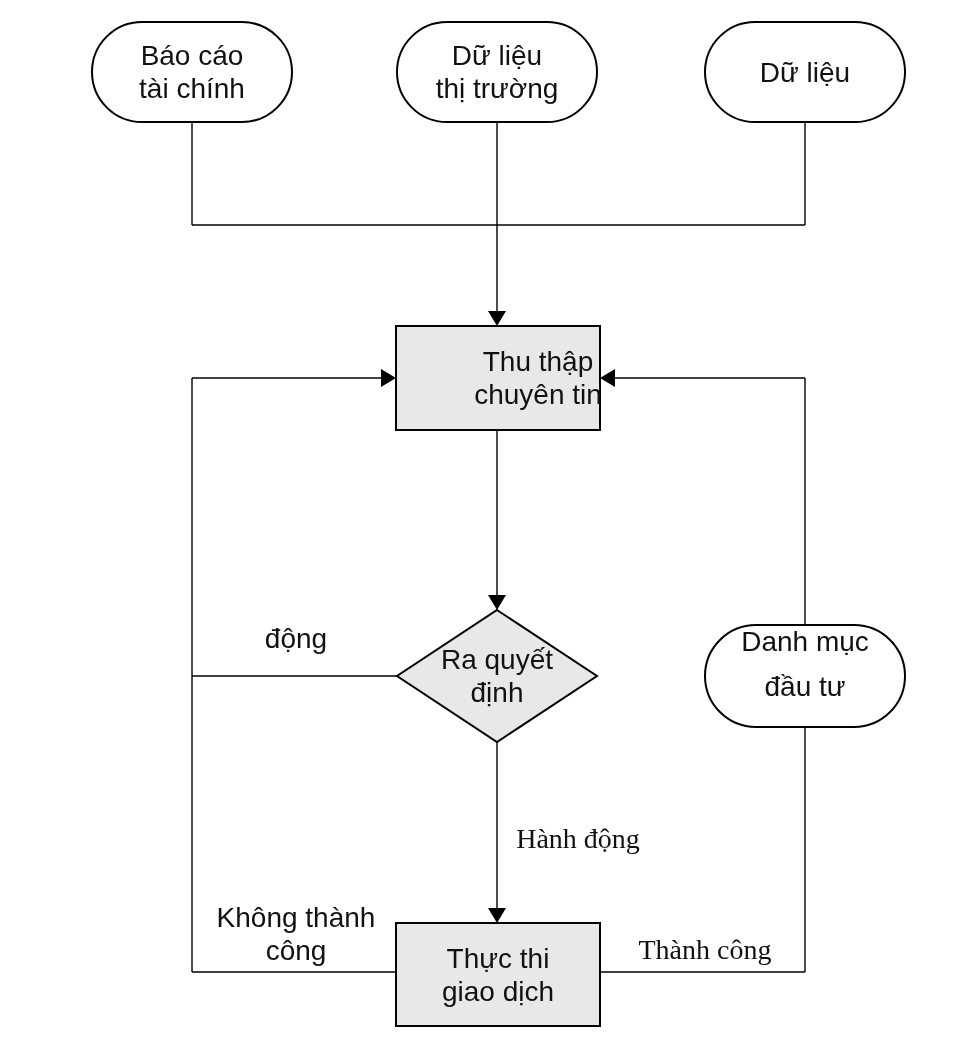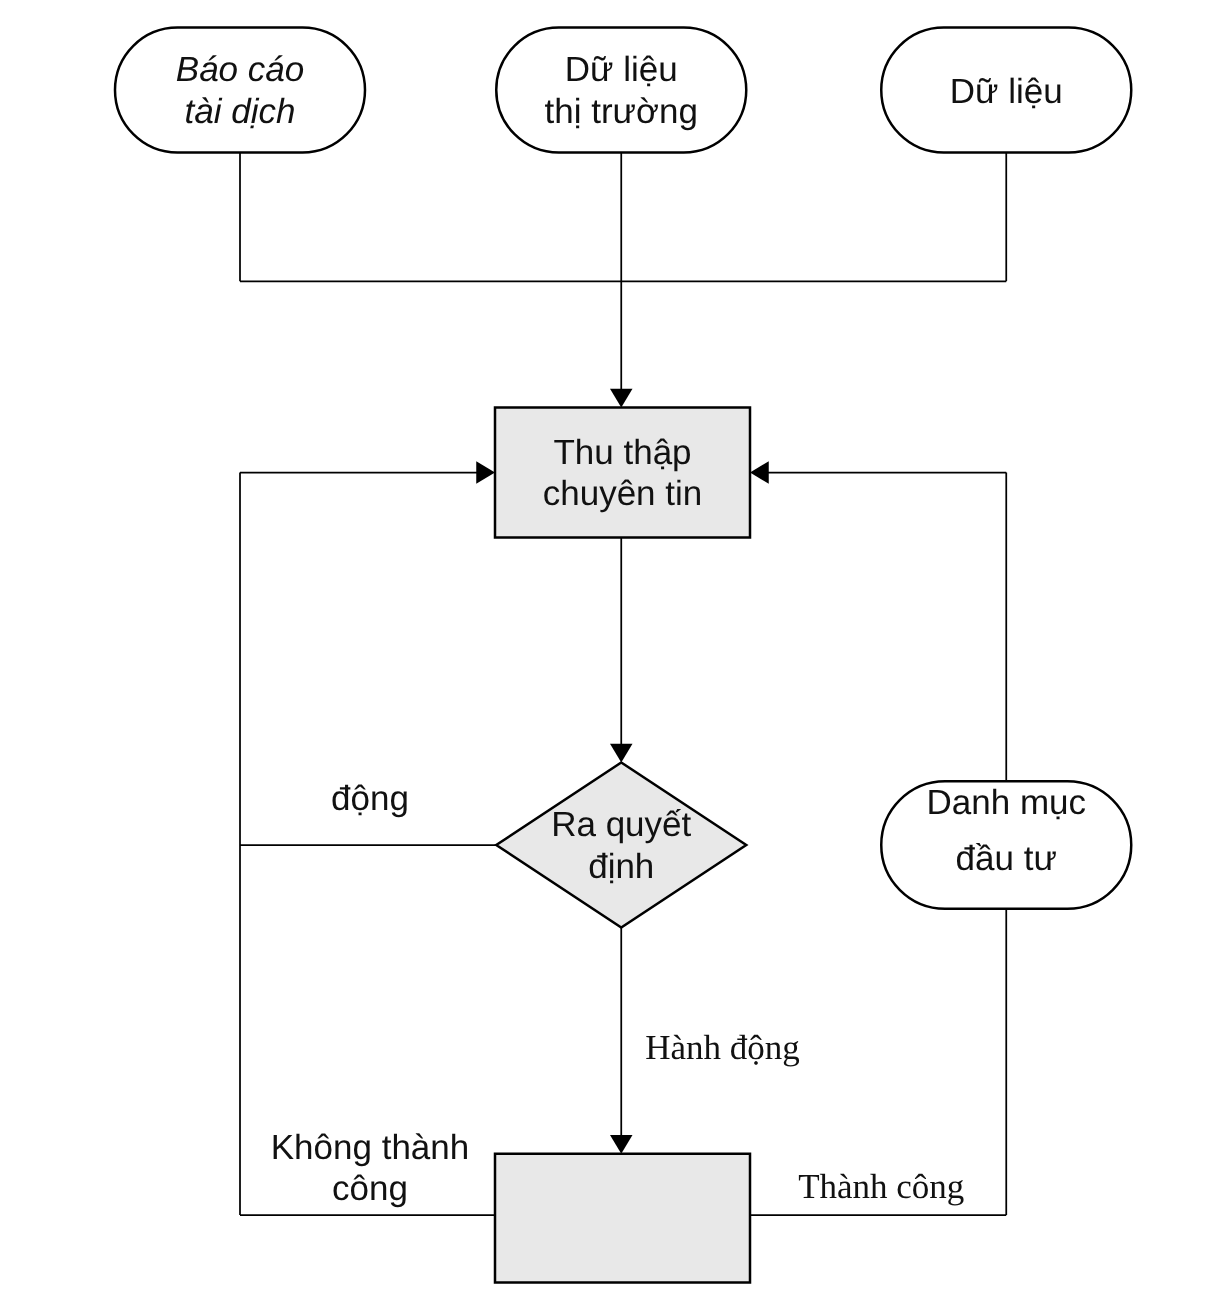--- a/index.html
+++ b/index.html
@@ -65,49 +65,53 @@
       <rect x="92" y="22" width="200" height="100" rx="50" ry="50" fill="#ffffff"></rect>
       <rect x="397" y="22" width="200" height="100" rx="50" ry="50" fill="#ffffff"></rect>
       <rect x="705" y="22" width="200" height="100" rx="50" ry="50" fill="#ffffff"></rect>
       <rect x="396" y="326" width="204" height="104" fill="#e8e8e8"></rect>
       <polygon points="497,610 597,676 497,742 397,676" fill="#e8e8e8"></polygon>
       <rect x="705" y="625" width="200" height="102" rx="51" ry="51" fill="#ffffff"></rect>
       <rect x="396" y="923" width="204" height="103" fill="#e8e8e8"></rect>
     </g>
   </svg>
 
-  <div class="nodeText" style="left:92px;  top:22px;  width:200px; height:100px;font-style:italic;">
+  <div class="nodeText" style="left:92px;  top:22px;  width:200px; height:100px;">
     <span>Báo cáo</span>
-    <span>tài dịch</span>
+    <span>tài chính</span>
   </div>
 
   <div class="nodeText" style="left:397px; top:22px;  width:200px; height:100px;">
     <span>Dữ liệu</span>
     <span>thị trường</span>
   </div>
 
   <div class="nodeText" style="left:705px; top:22px;  width:200px; height:100px;">
     <span>Dữ liệu</span>
   </div>
 
-  <div class="nodeText" style="left:396px; top:326px; width:204px; height:104px;">
+  <div class="nodeText" style="left:396px; top:326px; width:204px; height:104px;padding-left:40px;">
     <span>Thu thập</span>
     <span>chuyên tin</span>
   </div>
 
   <div class="nodeText" style="left:417px; top:636px; width:160px; height:80px;text-align:center;">
     <span>Ra quyết</span>
     <span>định</span>
   </div>
 
   <div class="nodeText" style="left:705px; top:625px; width:200px; height:78px;gap:12px;">
     <span>Danh mục</span>
     <span>đầu tư</span>
   </div>
 
+  <div class="nodeText" style="left:396px; top:923px; width:204px; height:103px;">
+    <span>Thực thi</span>
+    <span>giao dịch</span>
+  </div>
 
   <div class="edgeLabel" style="left:186px; top:605px; width:220px; height:66px;">
     <span>động</span>
   </div>
 
   <div class="edgeLabel" style="left:493px; top:821px; width:170px; height:34px;font-family:Liberation Serif, serif;">
     <span>Hành động</span>
   </div>
 
   <div class="edgeLabel" style="left:186px; top:901px; width:220px; height:66px;">

